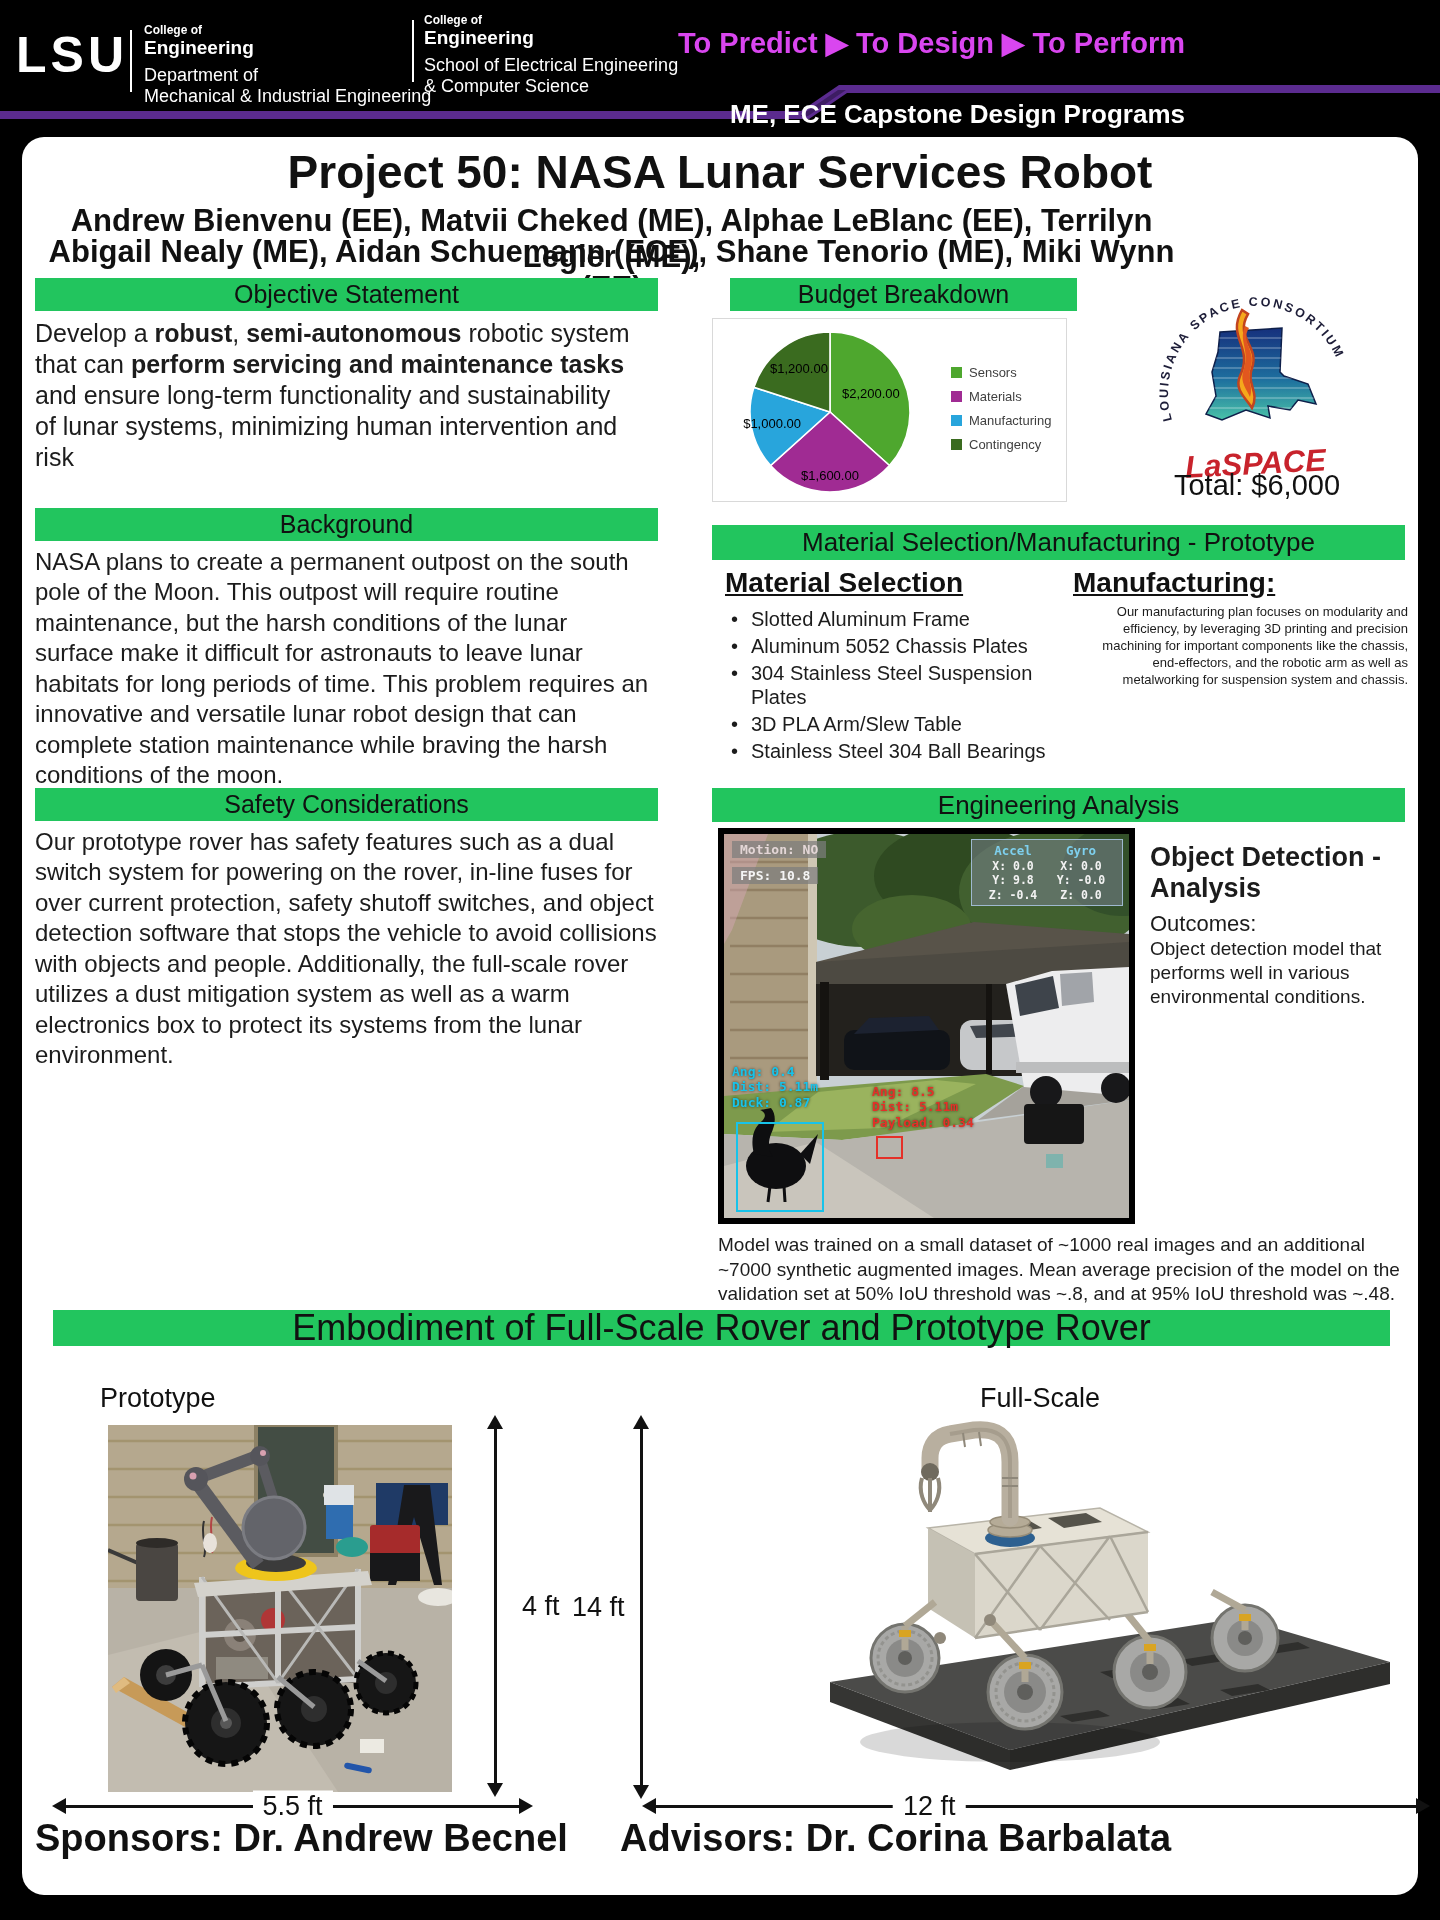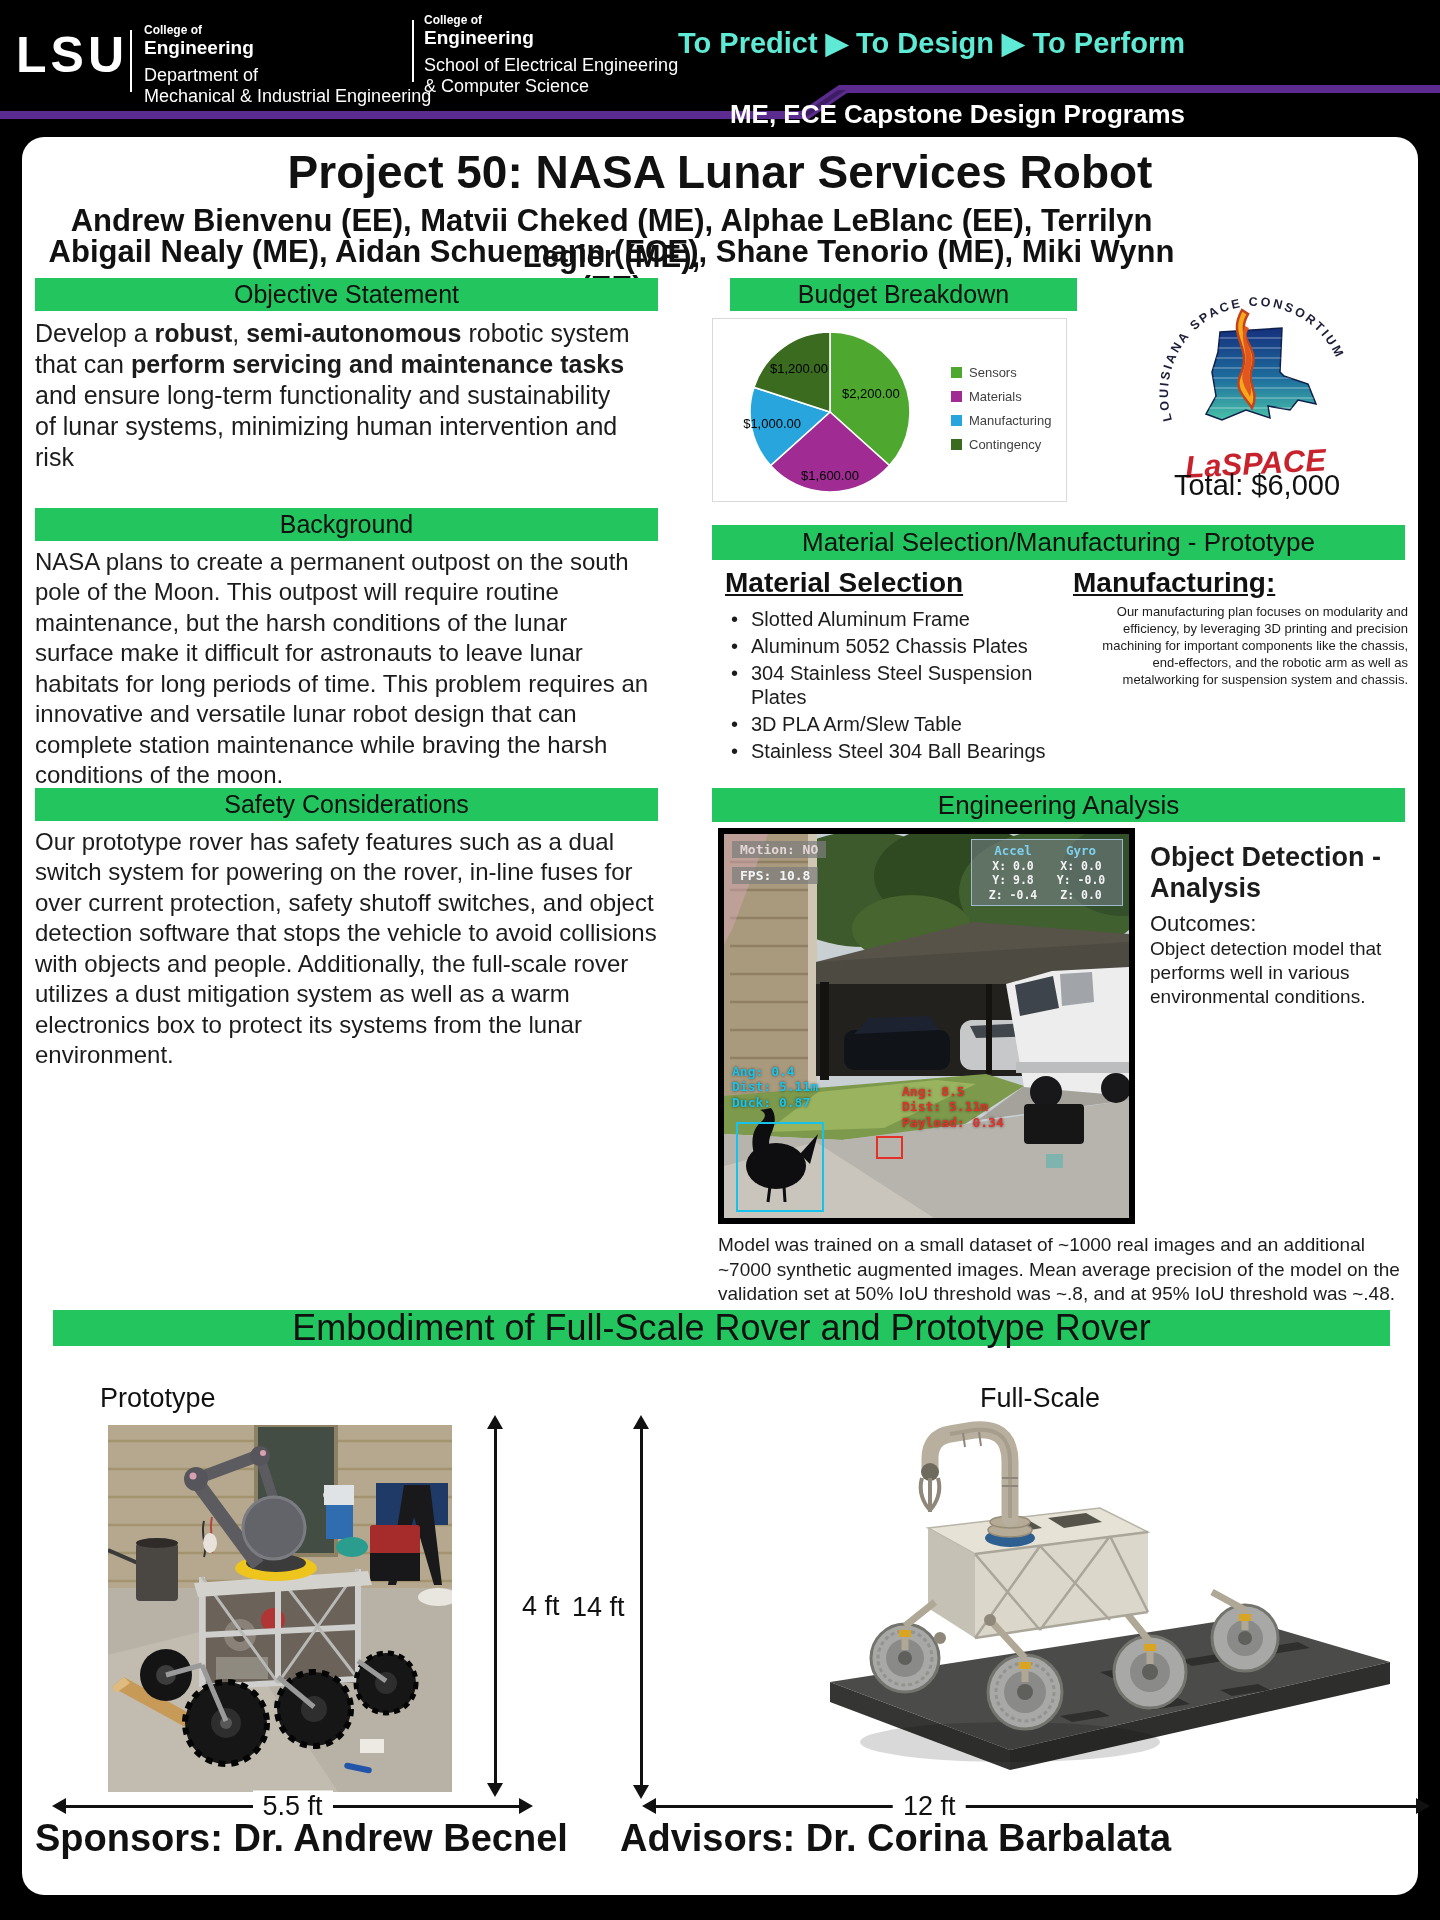--- a/index.html
+++ b/index.html
@@ -8,21 +8,21 @@
   #stage{position:relative;width:1440px;height:1920px;background:#000;overflow:hidden;}
 
   
   #header{position:absolute;left:0;top:0;width:1440px;height:137px;background:#000;color:#fff;}
   .lsu-logo{position:absolute;left:16px;top:26px;font-size:50px;font-weight:900;letter-spacing:4px;color:#fff;}
   .hdr-div{position:absolute;width:2px;background:#fff;}
   .dept{position:absolute;color:#fff;line-height:1.05;}
   .dept .college{font-size:12px;font-weight:bold;margin-bottom:1px;}
   .dept .college2{font-size:19px;font-weight:bold;margin-bottom:8px;}
   .dept .ln{font-size:18px;font-weight:400;margin-top:3px;}
-  .motto{position:absolute;right:255px;top:26px;font-size:29px;font-weight:bold;color:#5eead4;}
+  .motto{position:absolute;right:255px;top:26px;font-size:29px;font-weight:bold;color:#d946ef;}
   .programs{position:absolute;right:255px;top:99px;font-size:26px;font-weight:bold;color:#fff;}
   .stripe-svg{position:absolute;left:0;top:0;}
 
   
   #poster{position:absolute;left:22px;top:137px;width:1396px;height:1758px;background:#fff;border-radius:22px;color:#1c1c1c;}
   .title{position:absolute;left:0;top:8px;width:1396px;text-align:center;font-size:46px;font-weight:800;color:#111;}
   .authors{position:absolute;width:1170px;text-align:center;font-size:31px;font-weight:bold;color:#111;padding-left:9px;}
   .banner{position:absolute;background:#22c55e;color:#111;font-weight:normal;display:flex;align-items:center;justify-content:center;}
   .body-text{position:absolute;color:#1c1c1c;}
   .body-text b{font-weight:bold;}
@@ -242,21 +242,21 @@
                 <div>Z:  0.0</div>
               </div>
           </div>
         </div>
         <div class="od-overlay ann" style="left:8px;top:230px;color:#17c3ea;">
             <div>Ang: 0.4</div>
             <div>Dist: 5.11m</div>
             <div>Duck: 0.87</div>
           </div>
         <div class="bbox" style="left:12px;top:288px;width:88px;height:90px;border-color:#17c3ea;"></div>
-        <div class="od-overlay ann" style="left:148px;top:250px;color:#e53028;margin-left:30px;">
+        <div class="od-overlay ann" style="left:148px;top:250px;color:#e53028;">
             <div>Ang: 8.5</div>
             <div>Dist: 5.11m</div>
             <div>Payload: 0.34</div>
           </div>
         <div class="bbox" style="left:152px;top:302px;width:27px;height:23px;border-color:#e53028;"></div>
       </div>
     </div>
 
     <div class="body-text" style="left:1128px;top:705px;width:252px;font-size:27px;font-weight:bold;line-height:1.15;">Object Detection - Analysis</div>
     <div class="body-text" style="left:1128px;top:774px;font-size:22px;">Outcomes:</div>

